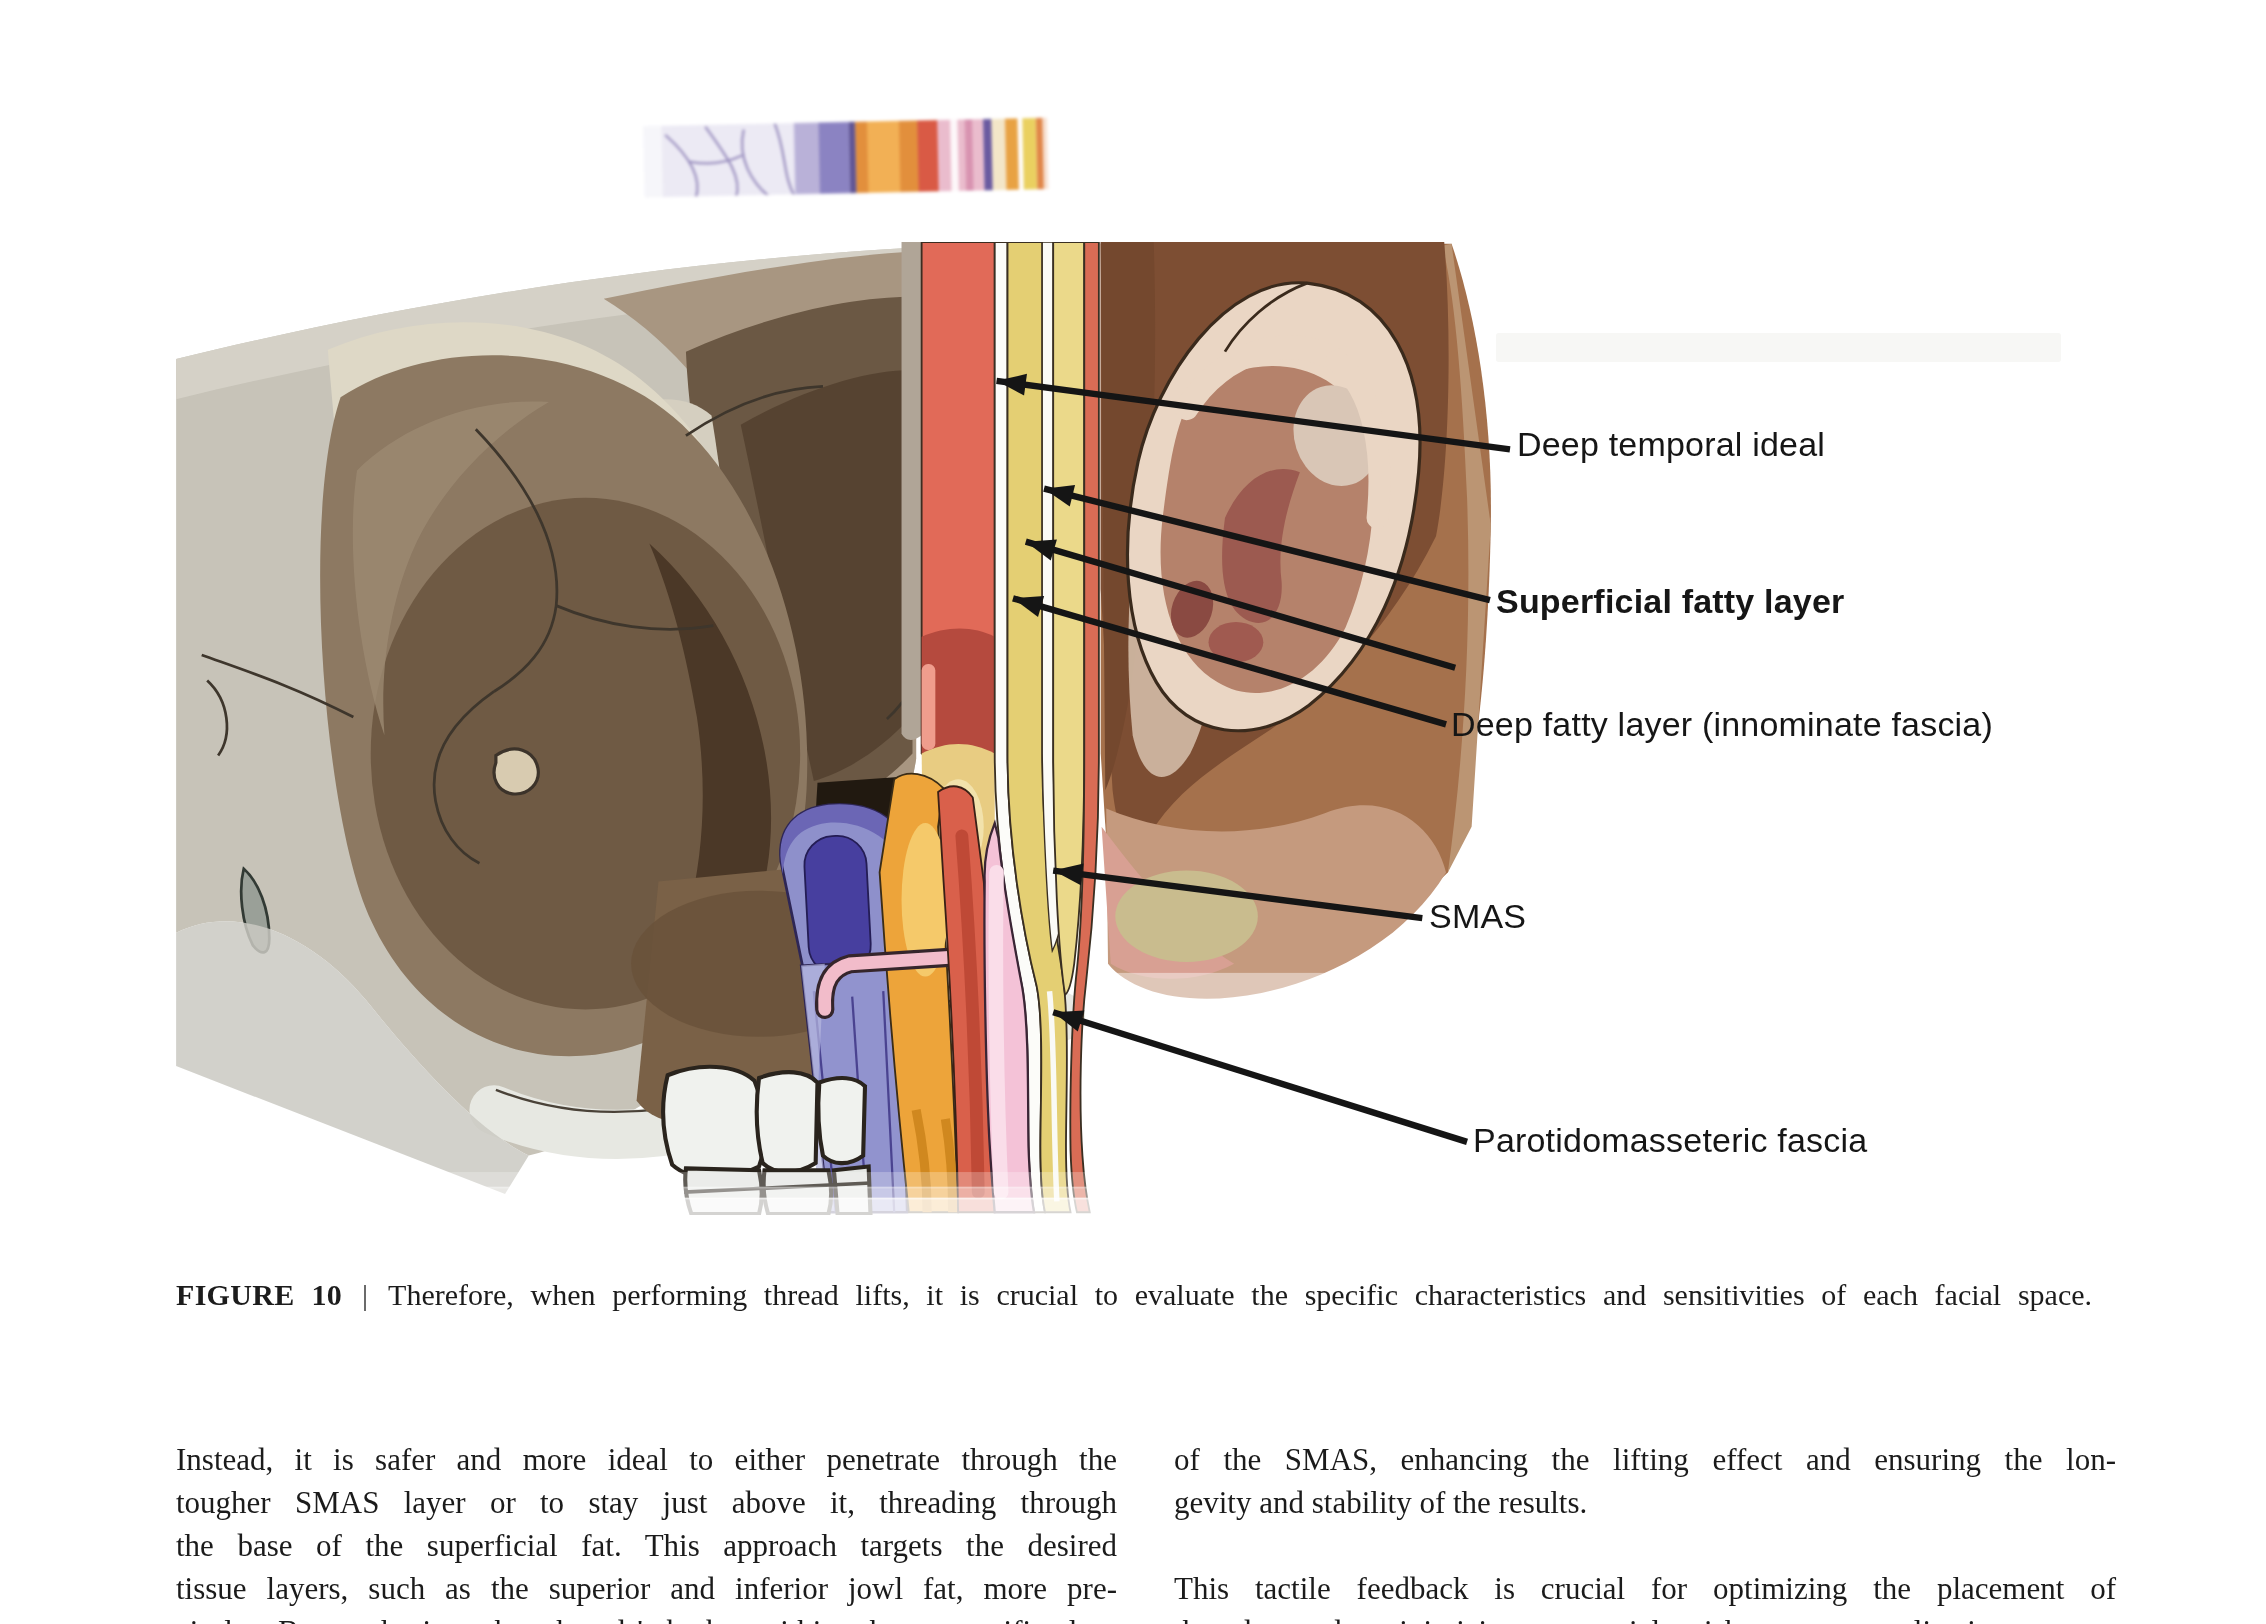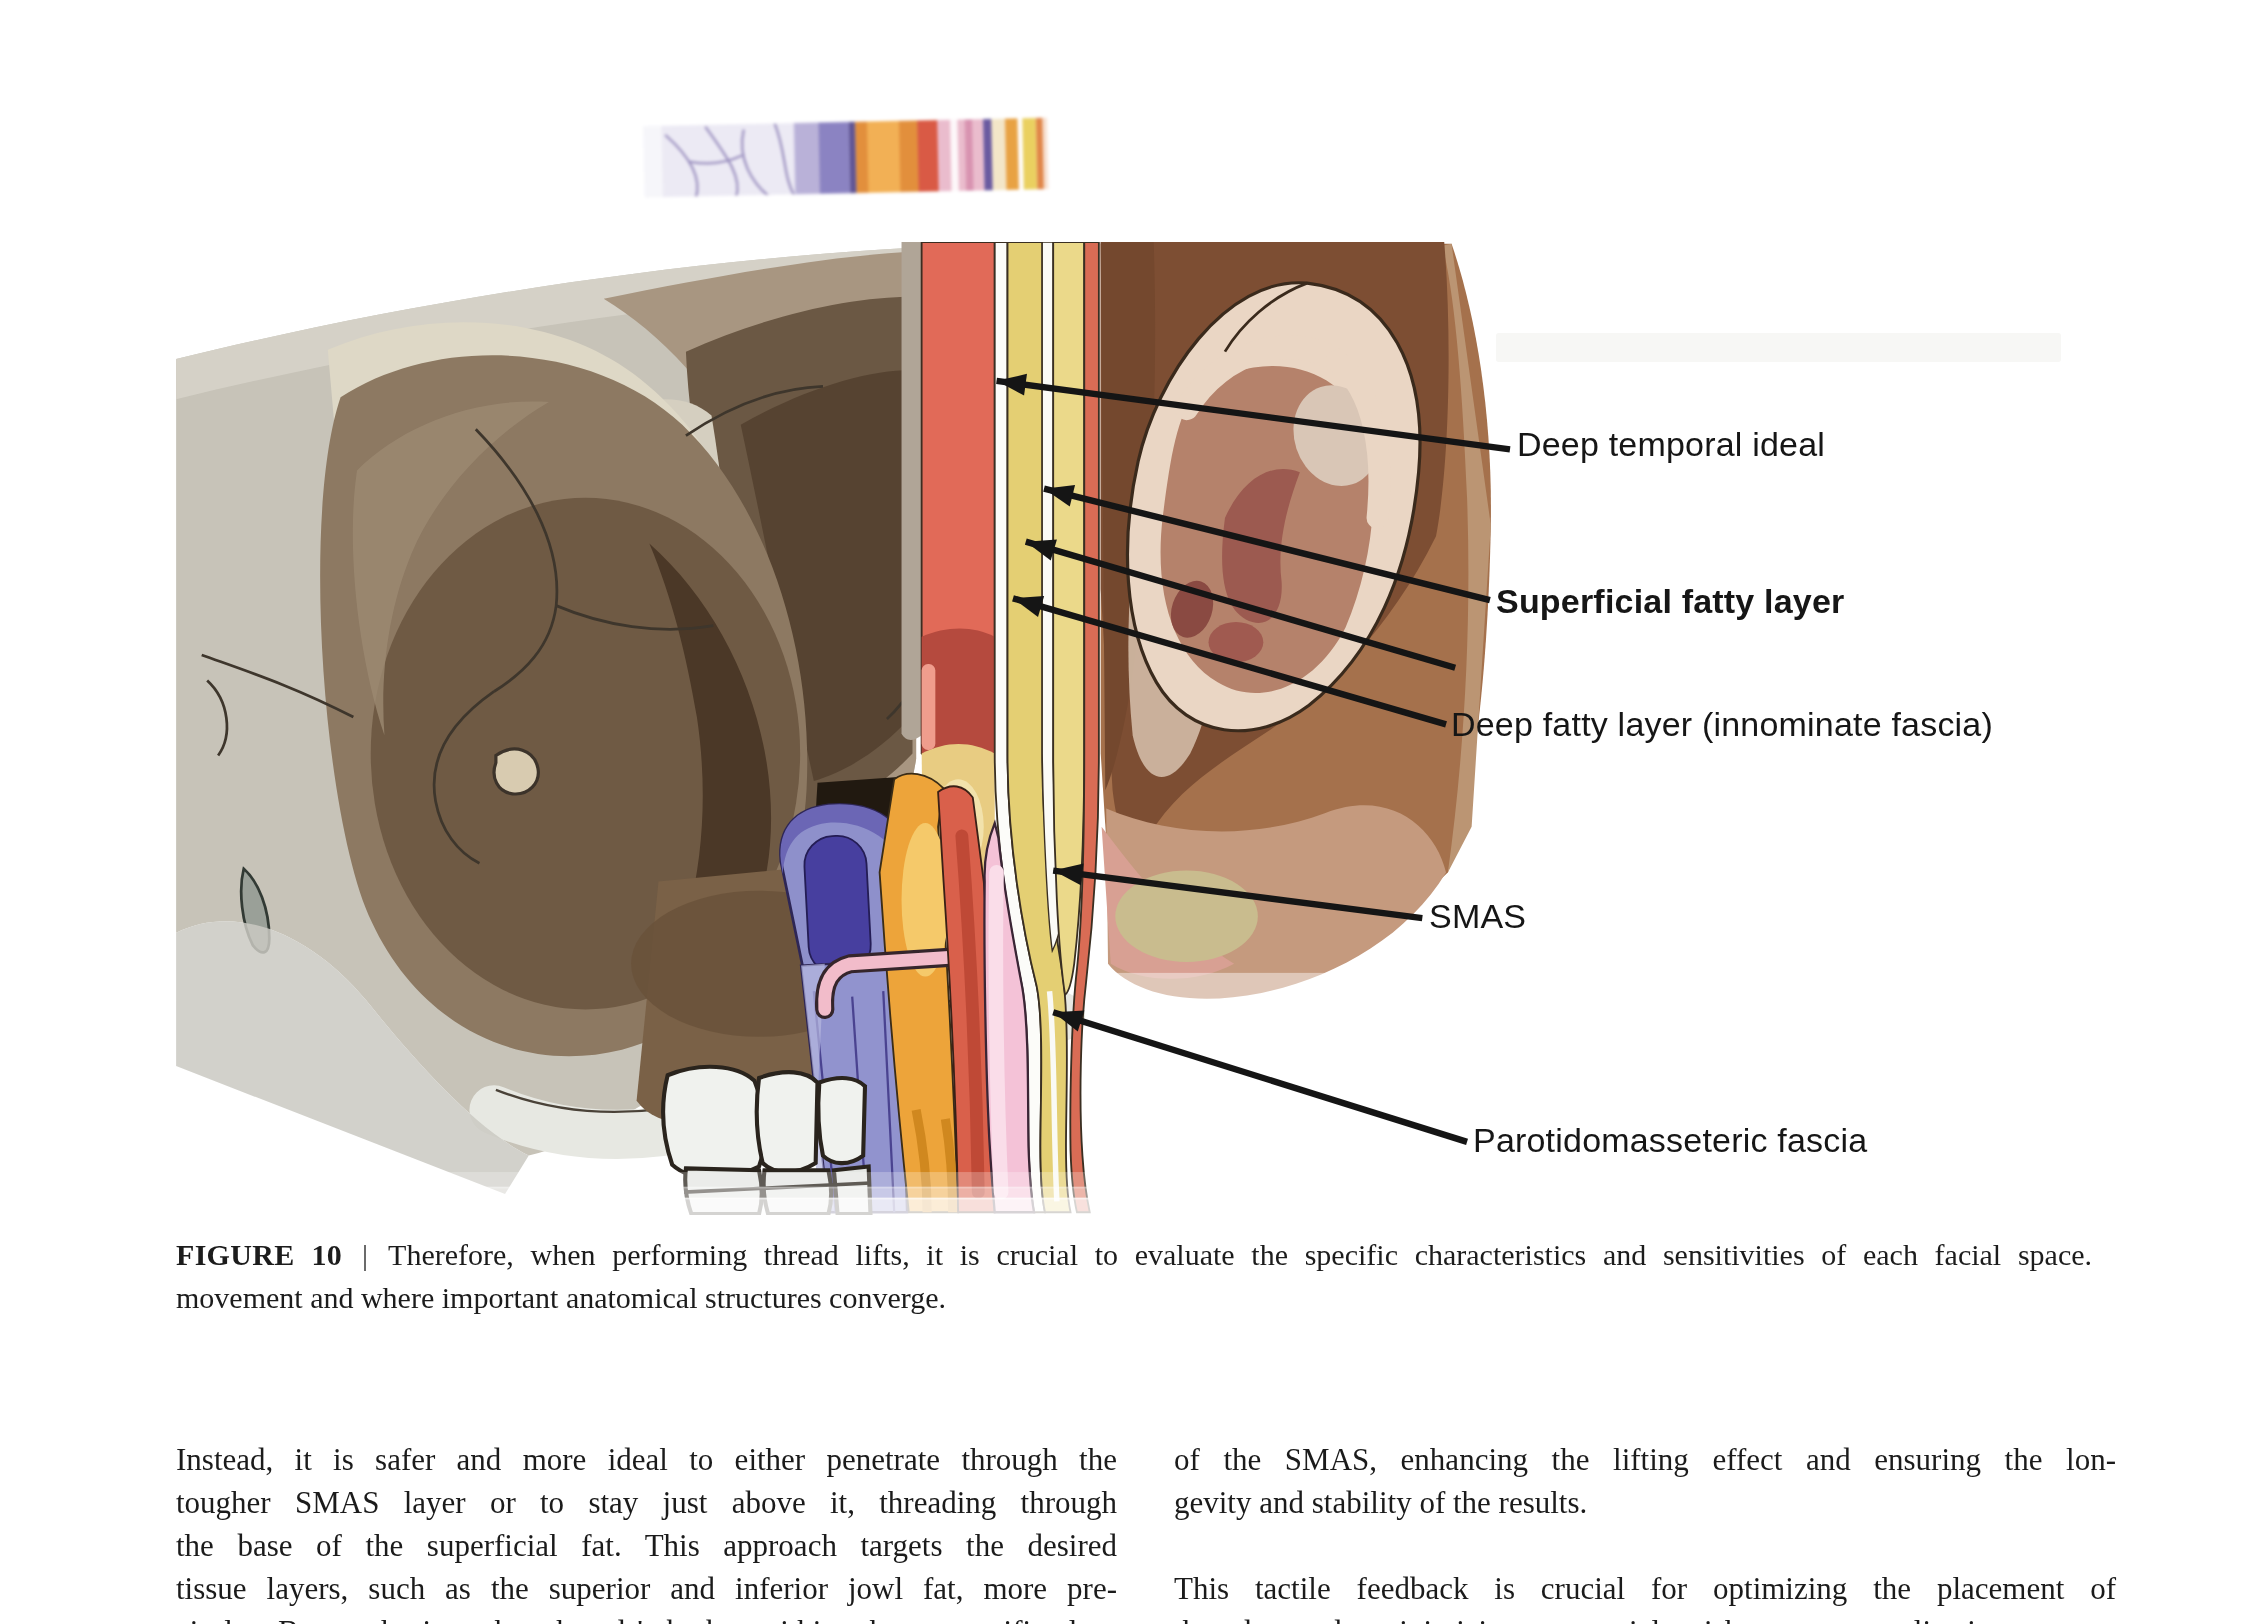--- a/index.html
+++ b/index.html
@@ -21,21 +21,21 @@
   .faint-band{position:absolute;left:1322px;top:91px;width:565px;height:29px;
     background:#f7f7f5;border-radius:2.7px;}
   .fig-label{
     position:absolute;font-family:"Liberation Sans","DejaVu Sans",sans-serif;
     font-size:34px;color:#161616;white-space:nowrap;letter-spacing:0.2px;
   }
 
   
   .caption{position:absolute;left:176px;top:1233px;width:1916px;
     font-size:30px;line-height:43px;color:#1c1c1c;}
-  .capline{text-align:justify;text-align-last:justify;}
+  .capline{text-align:justify;text-align-last:justify;margin-top:40px;}
   .capline.endline{text-align-last:left;}
   .cap-tag{font-weight:bold;letter-spacing:0.3px;}
   .cap-sep{display:inline-block;margin:0 20px;color:#3a3a3a;}
 
   
   .col{position:absolute;top:1438px;font-size:31px;line-height:43px;color:#1b1b1b;}
   .col-left{left:176px;width:941px;}
   .col-right{left:1174px;width:942px;}
   .bodyline{text-align:justify;text-align-last:justify;}
   .bodyline.endline{text-align-last:left;}
@@ -247,21 +247,20 @@
 
     <div class="fig-label" style="left:1343px;top:183px;">Deep temporal ideal</div>
     <div class="fig-label" style="left:1322px;top:340px;font-weight:bold;">Superficial fatty layer</div>
     <div class="fig-label" style="left:1277px;top:463px;">Deep fatty layer (innominate fascia)</div>
     <div class="fig-label" style="left:1255px;top:655px;">SMAS</div>
     <div class="fig-label" style="left:1299px;top:879px;">Parotidomasseteric fascia</div>
   </div>
 
   <div class="caption">
     <div class="capline"><span class="cap-tag">FIGURE 10</span><span class="cap-sep">|</span><span>Therefore, when performing thread lifts, it is crucial to evaluate the specific characteristics and sensitivities of each facial space.</span></div>
-    <div class="capline endline">movement and where important anatomical structures converge.</div>
   </div>
 
   <div class="col col-left">
     <div>
         <div class="bodyline">Instead, it is safer and more ideal to either penetrate through the</div>
         <div class="bodyline">tougher SMAS layer or to stay just above it, threading through</div>
         <div class="bodyline">the base of the superficial fat. This approach targets the desired</div>
         <div class="bodyline">tissue layers, such as the superior and inferior jowl fat, more pre-</div>
         <div class="bodyline">cisely. By anchoring the threads' barbs within these specific lay-</div>
       </div>

